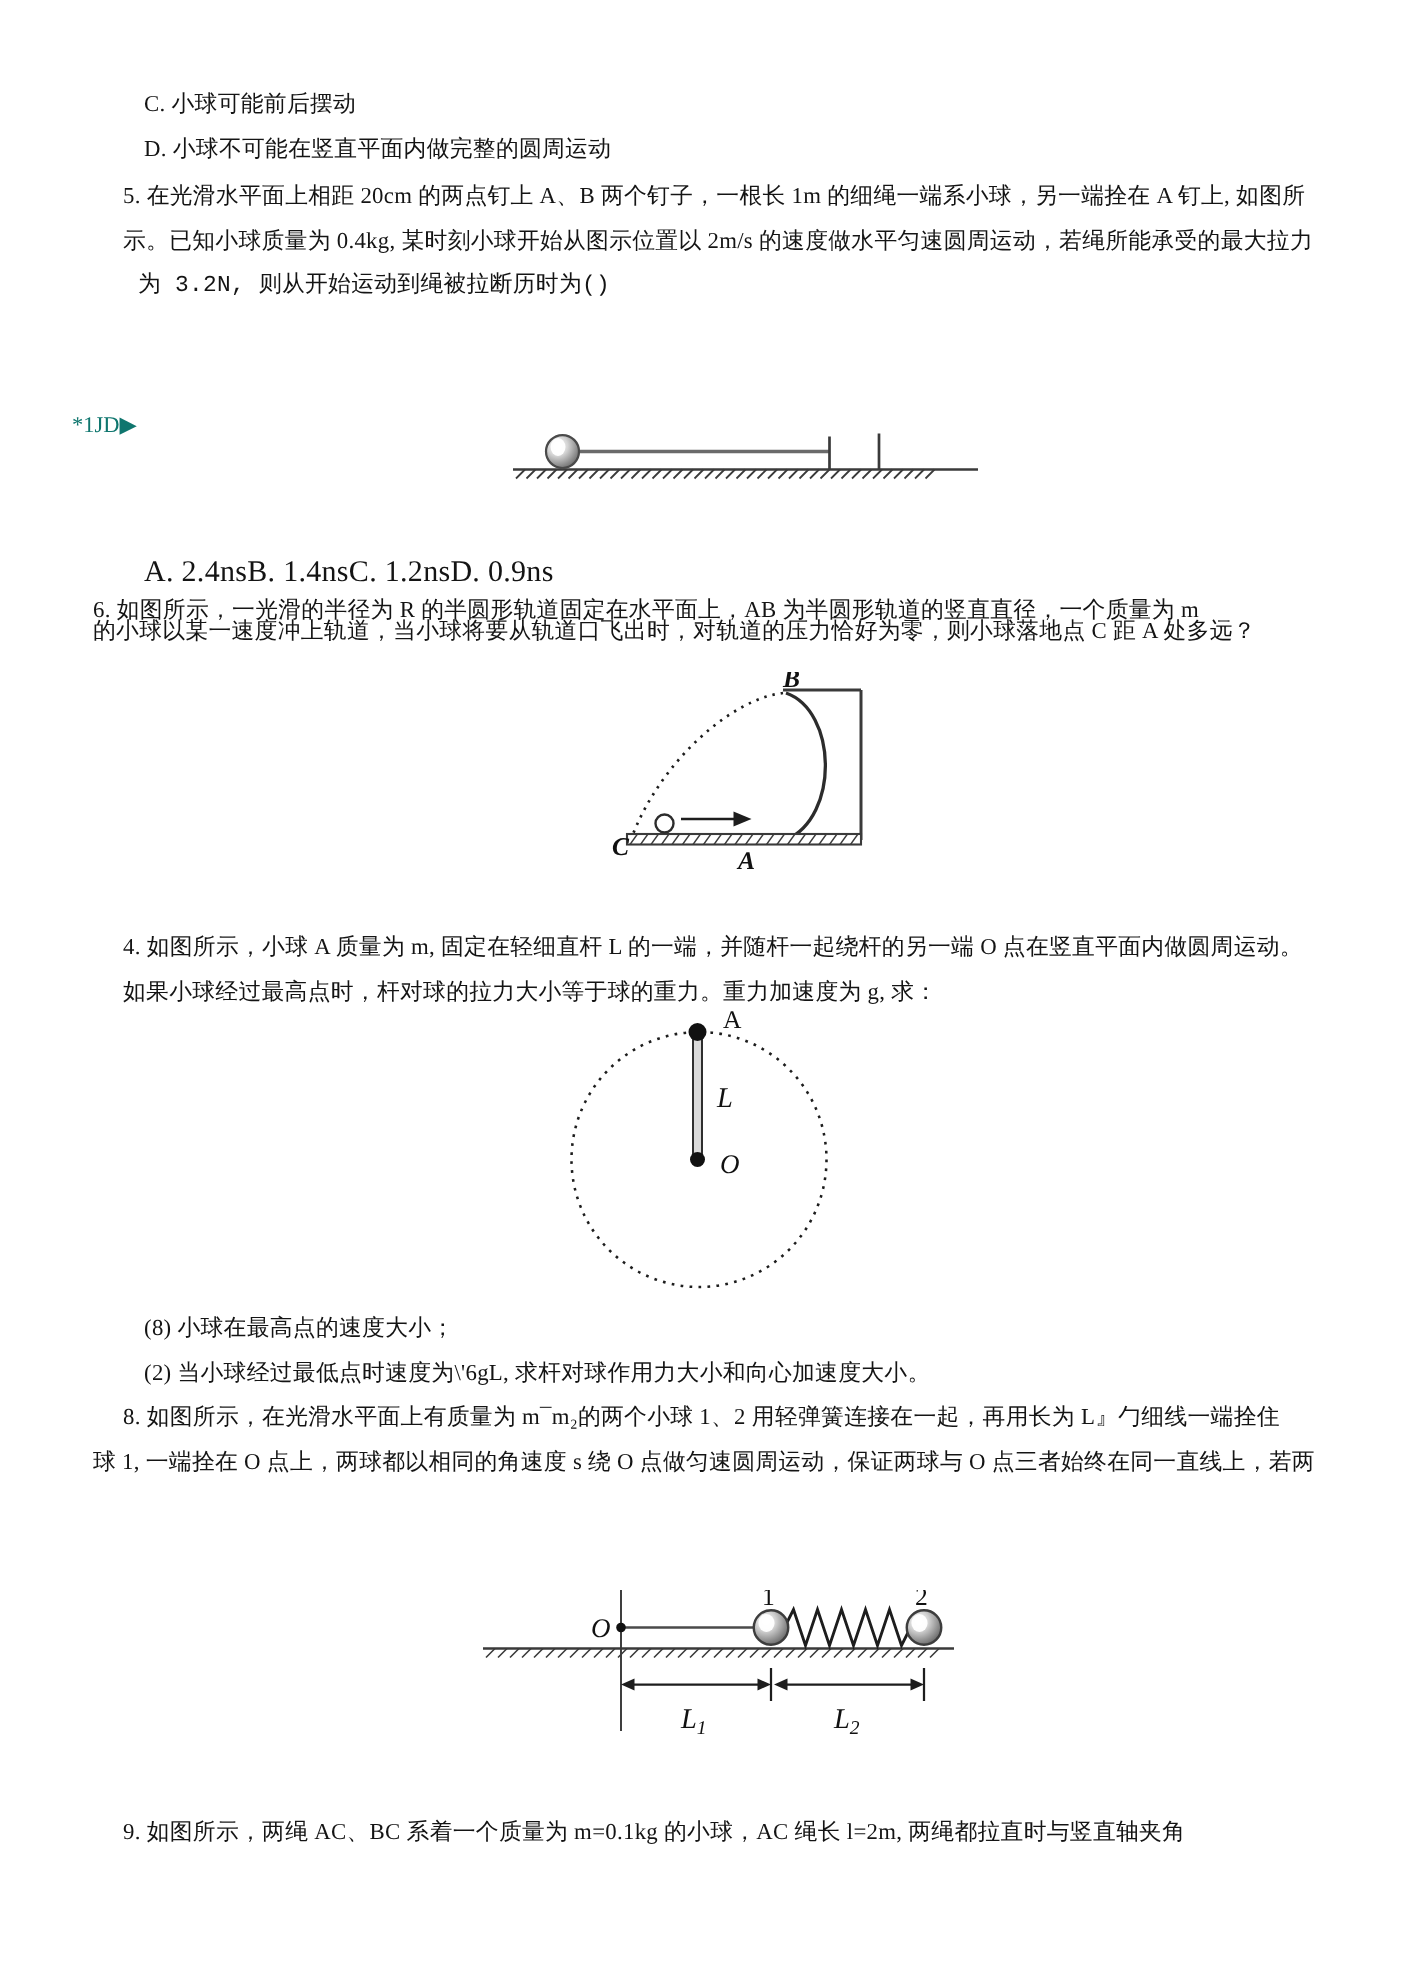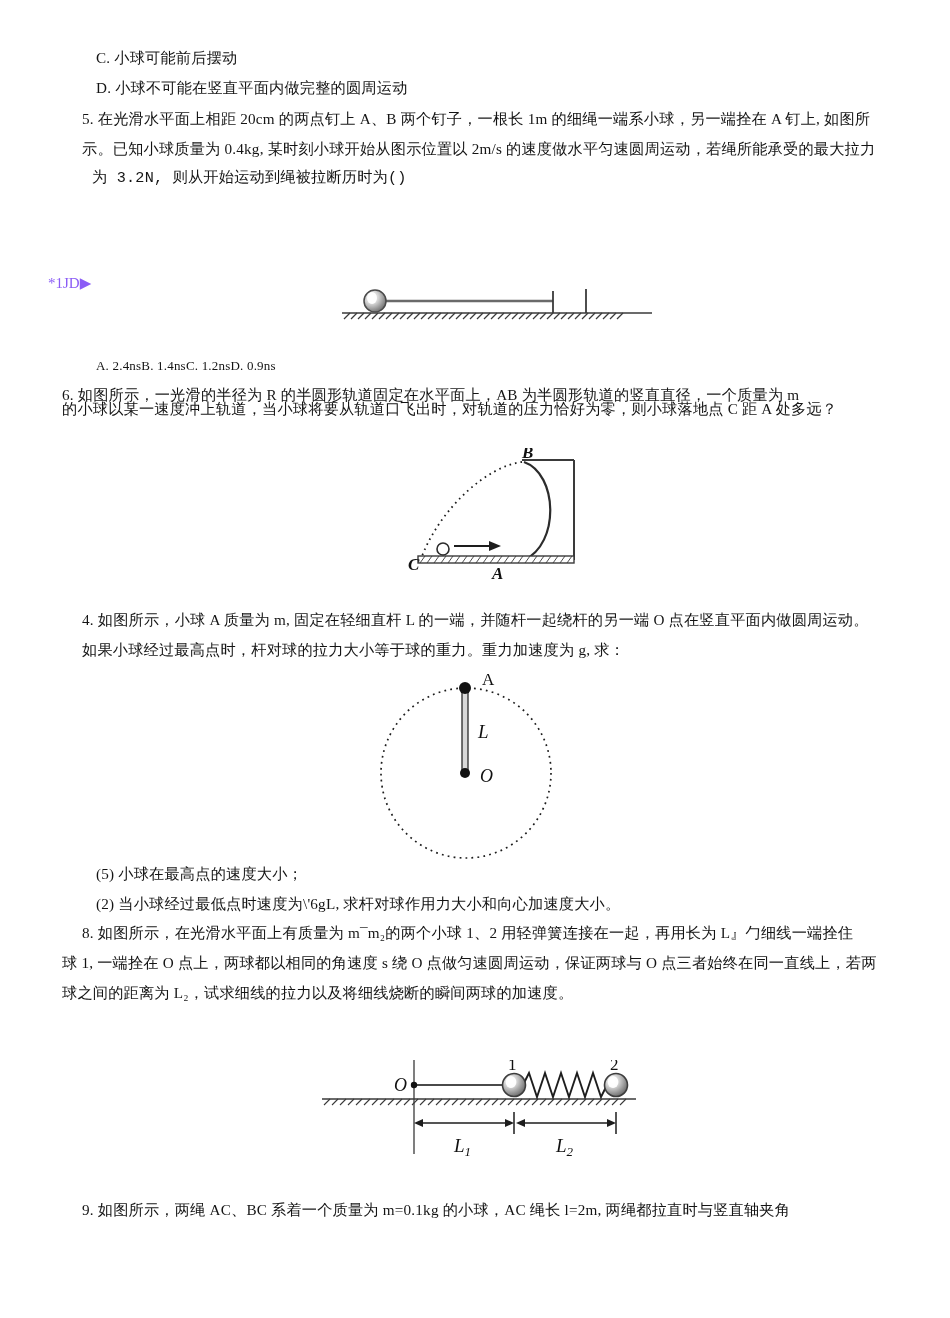--- a/index.html
+++ b/index.html
@@ -18,29 +18,30 @@
     background: #ffffff;
     overflow: hidden;
   }
   .txt {
     position: absolute;
     font-size: 15.2px;
     line-height: 1.0;
     letter-spacing: 0.2px;
     white-space: nowrap;
     color: #141414;
+    margin-top: 12px;
   }
   .opt {
-    font-size: 13px;
+    font-size: 20px;
     text-align: right;
   }
   .marker {
     position: absolute;
     font-size: 15px;
-    color: #8b5cf6;
+    color: #0f766e;
     white-space: nowrap;
   }
   .fig {
     position: absolute;
   }
 </style>
 </head>
 <body>
 
 <div id="page">
@@ -186,26 +187,25 @@
       <circle cx="109" cy="16" r="6" fill="#111111"></circle>
 
       <circle cx="109" cy="101" r="5" fill="#111111"></circle>
 
       <text x="126" y="13" font-family="Liberation Serif, serif" font-size="17" fill="#111">A</text>
       <text x="122" y="66" font-family="Liberation Serif, serif" font-size="19" font-style="italic" fill="#111">L</text>
       <text x="124" y="110" font-family="Liberation Serif, serif" font-size="18" font-style="italic" fill="#111">O</text>
     </svg>
   </div>
 
-  <div class="txt" style="left:96px; top:866px;">(5) 小球在最高点的速度大小；</div>
+  <div class="txt" style="left:96px; top:866px;">(8) 小球在最高点的速度大小；</div>
   <div class="txt" style="left:96px; top:896px;">(2) 当小球经过最低点时速度为\'6gL, 求杆对球作用力大小和向心加速度大小。</div>
 
   <div class="txt" style="left:82px; top:925px;">8.  如图所示，在光滑水平面上有质量为 m¯m₂的两个小球 1、2 用轻弹簧连接在一起，再用长为 L』勹细线一端拴住</div>
   <div class="txt" style="left:62px; top:955px;">球 1, 一端拴在 O 点上，两球都以相同的角速度 s 绕 O 点做匀速圆周运动，保证两球与 O 点三者始终在同一直线上，若两</div>
-  <div class="txt" style="left:62px; top:985px;">球之间的距离为 L₂，试求细线的拉力以及将细线烧断的瞬间两球的加速度。</div>
 
   <div class="fig" style="left:320px; top:1060px; width:330px; height:112px;">
     <svg width="330" height="112" viewBox="0 0 330 112">
       <defs>
         <radialGradient id="ballgrad2" cx="35%" cy="32%" r="72%">
           <stop offset="0%" stop-color="#ffffff"></stop>
           <stop offset="40%" stop-color="#d2d2d2"></stop>
           <stop offset="100%" stop-color="#6a6a6a"></stop>
         </radialGradient>
       </defs>

